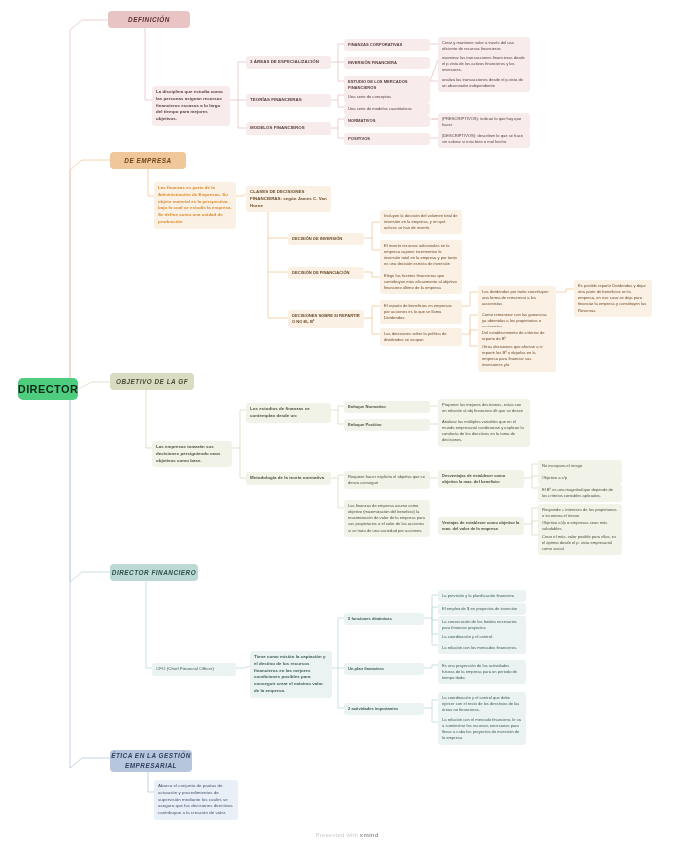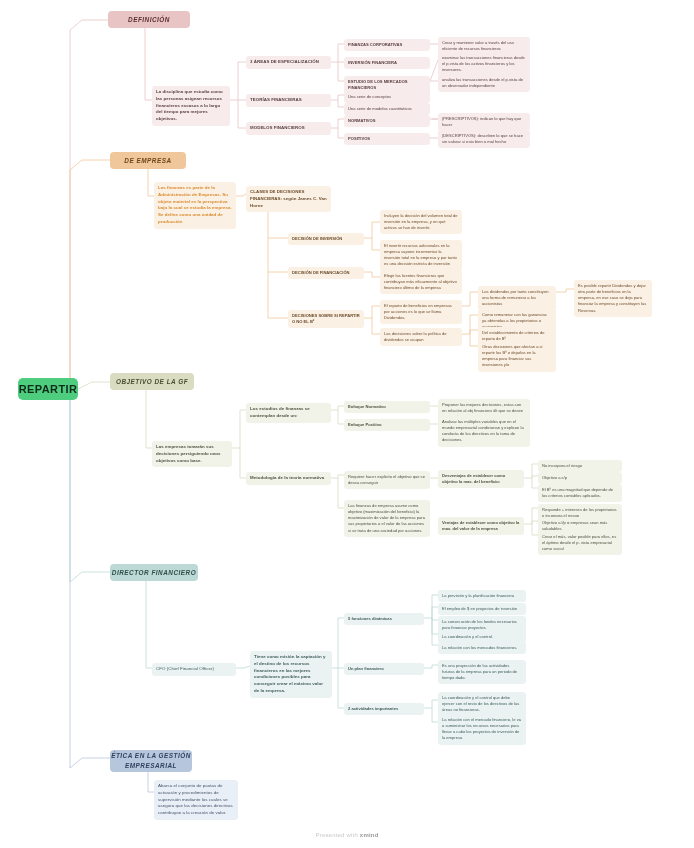--- a/index.html
+++ b/index.html
@@ -136,21 +136,21 @@
       <path d="M432 618 L432 645 L438 645" stroke="#bcd9d6"></path>
       <path d="M424 668 L432 668 L432 665 L438 665" stroke="#bcd9d6"></path>
       <path d="M424 708 L432 708 L432 700 L438 700" stroke="#bcd9d6"></path>
       <path d="M432 708 L432 722 L438 722" stroke="#bcd9d6"></path>
 
       <path d="M148 770 L148 792 L154 792" stroke="#b6c6dc"></path>
     </g>
   </svg>
 
   <div class="node root" style="left:18px; top:378px; width:60px; height:22px;">
-    <span>REPARTIR</span>
+    <span>DIRECTOR</span>
   </div>
 
   <div class="node branch c-def-branch" style="left:108px; top:11px; width:82px; height:17px;">
     <span>DEFINICIÓN</span>
   </div>
 
   <div class="node topic c-def-box bold" style="left:152px; top:86px; width:78px;">
     <span>La disciplina que estudia como las personas asignan recursos financieros escasos a lo largo del tiempo para mejores objetivos.</span>
   </div>
 

